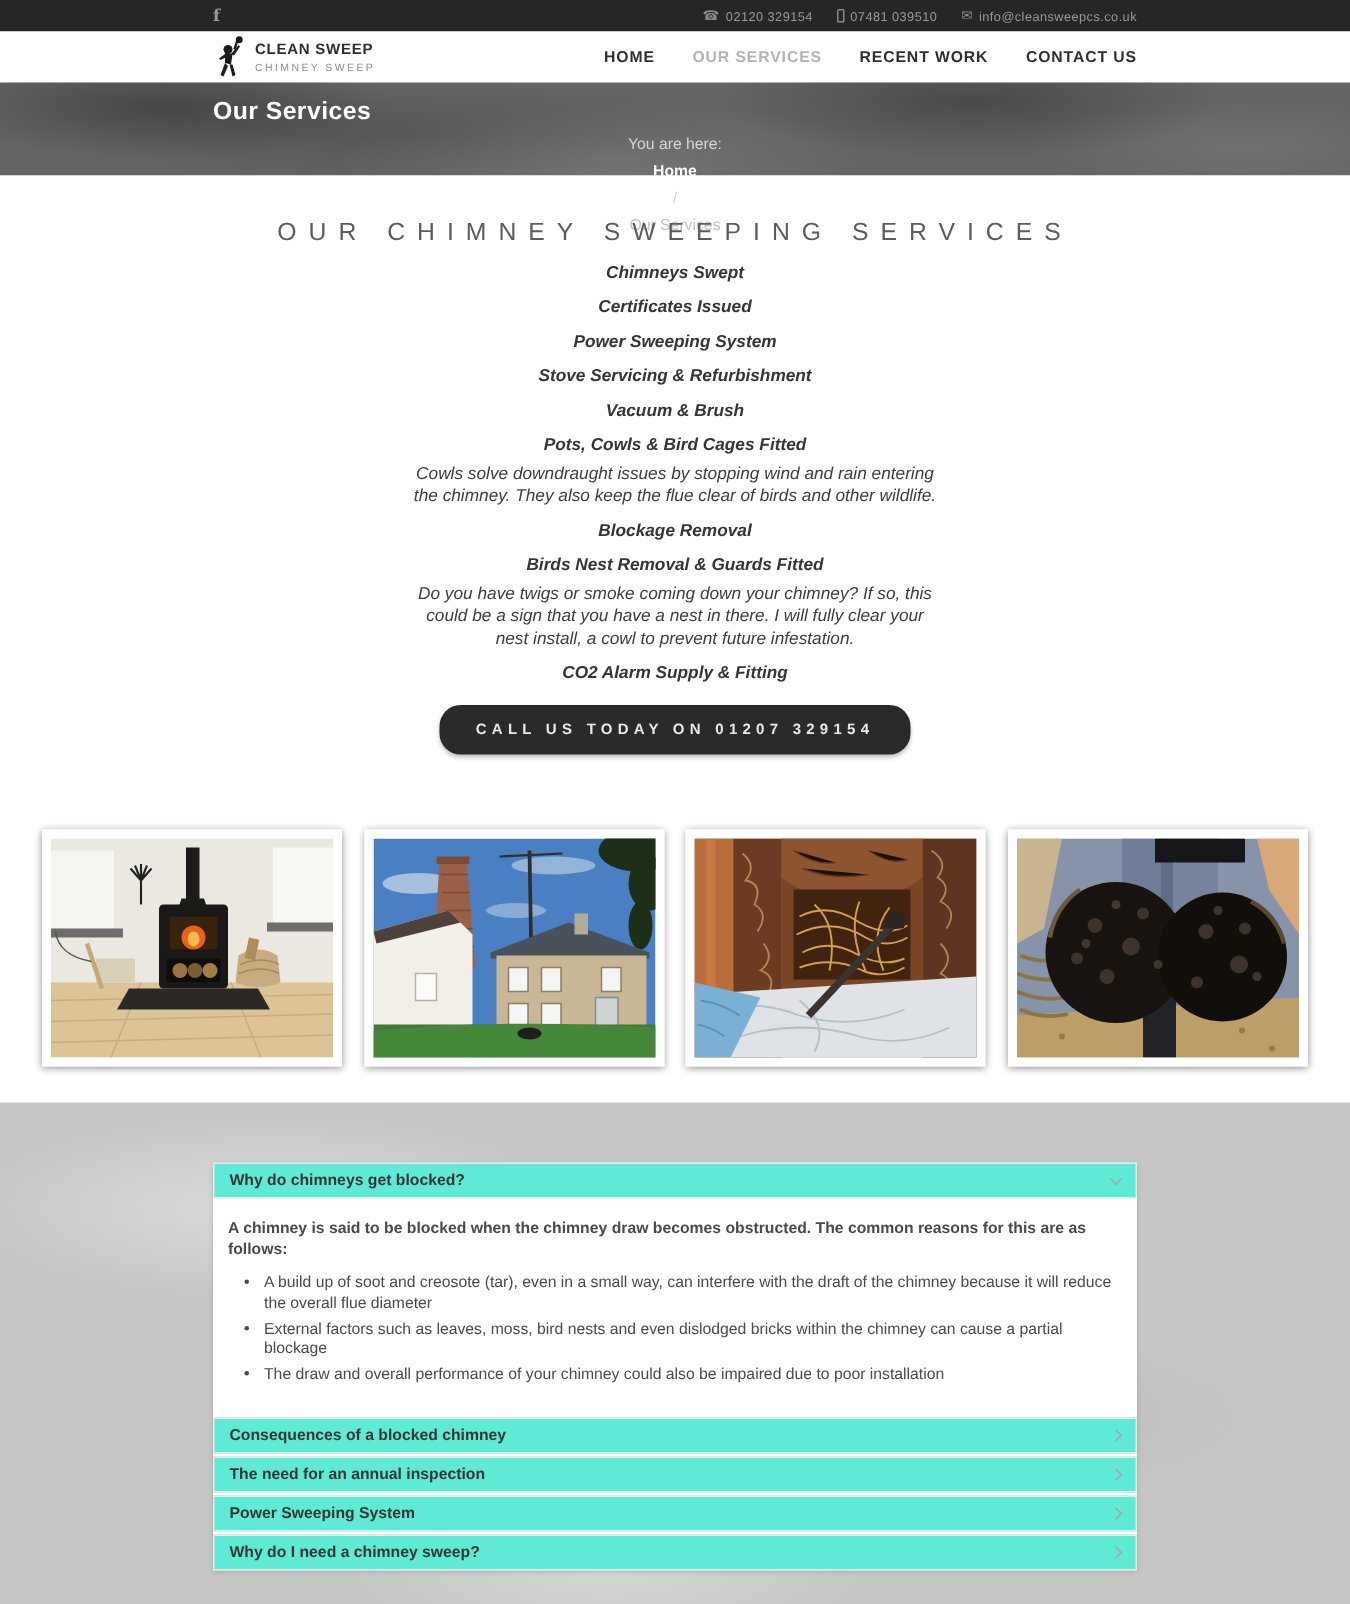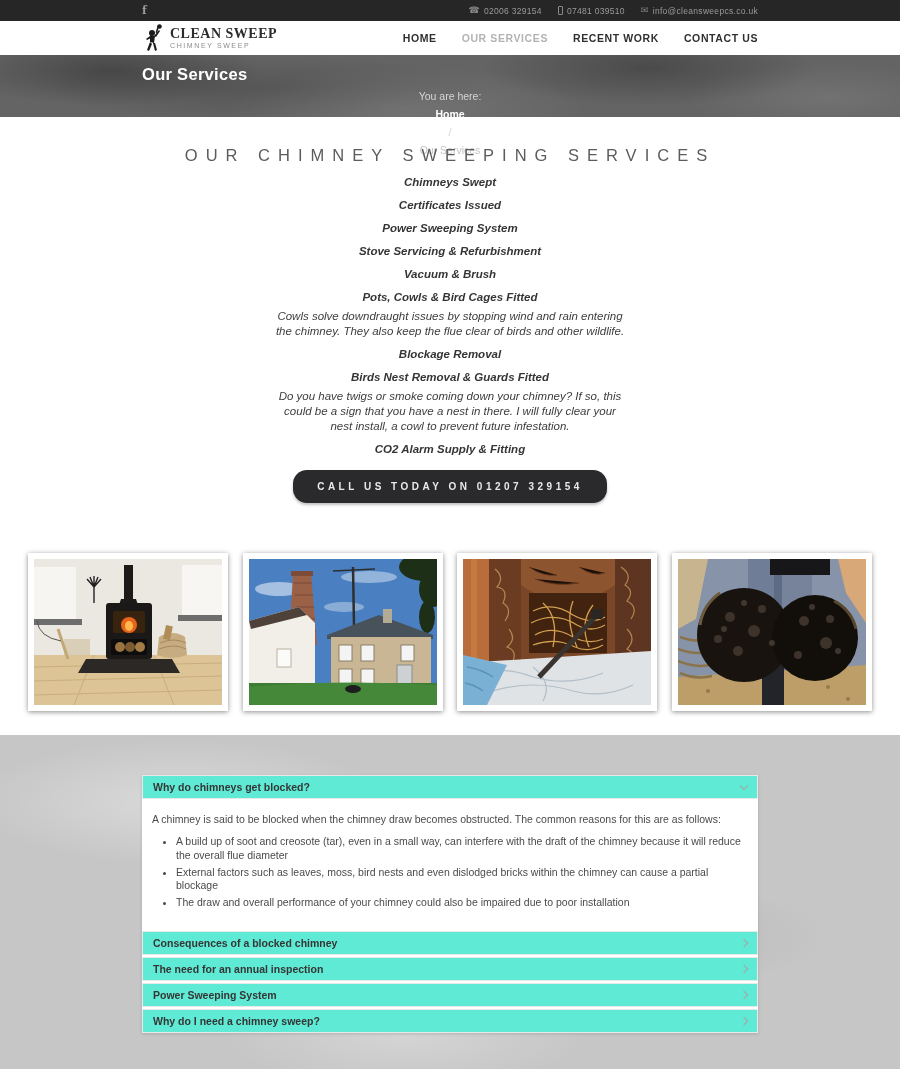--- a/index.html
+++ b/index.html
@@ -22,21 +22,21 @@
   }
   .topbar-right { margin-left:auto; display:flex; align-items:center; gap:16px; }
   .topbar-item { display:flex; align-items:center; gap:4px; color:#9a9a9a; font-size:8.5px; letter-spacing:.3px; cursor:pointer; }
   .glyph { font-size:9px; color:#8a8a8a; line-height:1; }
   .mobile-glyph { width:5px; height:9px; border:1px solid #8a8a8a; border-radius:1px; display:inline-block; }
 
   
   .navbar { background:#ffffff; height:34px; }
   .navbar .container { display:flex; align-items:center; height:34px; }
   .brand { display:flex; align-items:center; gap:6px; cursor:pointer; }
-  .brand-text .brand-name { font-size:14px; font-weight:bold; color:#2d2d2d; letter-spacing:.5px; line-height:15px;font-family:Liberation Serif, serif; }
+  .brand-text .brand-name { font-size:10px; font-weight:bold; color:#2d2d2d; letter-spacing:.5px; line-height:15px; }
   .brand-text .brand-tagline { font-size:7px; color:#8d8d8d; letter-spacing:1.6px; line-height:9px; }
   .nav-menu { margin-left:auto; display:flex; gap:25px; }
   .nav-link { font-size:10.5px; font-weight:bold; letter-spacing:.6px; color:#2f2f2f; cursor:pointer; }
   .nav-link.active { color:#b3b3b3; }
 
   
   .hero {
     height:62px;
     background-color:#646464;
     background-image:
@@ -95,34 +95,34 @@
     background:#5eead4; border:1px solid #e9e9e9;
     height:24px; display:flex; align-items:center; padding:0 10px;
     cursor:pointer; margin-top:2px;
   }
   .acc-header:first-child { margin-top:0; }
   .acc-label { font-size:10.5px; font-weight:bold; color:#353535; }
   .chev { margin-left:auto; width:6px; height:6px; border-right:1.6px solid #a6a6a6; border-bottom:1.6px solid #a6a6a6; display:inline-block; }
   .chev.down { transform:rotate(45deg); margin-top:-3px; }
   .chev.right { transform:rotate(-45deg); }
   .acc-body { background:#ffffff; padding:13px 10px 16px; text-align:left; }
-  .acc-intro { font-size:10.5px; color:#4a4a4a; line-height:14px; }
+  .acc-intro { font-size:10.5px; color:#4a4a4a; line-height:14px;font-weight:bold; }
   .acc-body ul { margin:9px 0 0 24px; }
   .acc-body li { font-size:10.5px; color:#4a4a4a; line-height:13.5px; margin-bottom:3.5px; }
 </style>
 </head>
 <body>
 
 <div class="topbar">
   <div class="container">
     <span class="fb-icon">f</span>
     <div class="topbar-right">
       <span class="topbar-item">
         <span class="glyph">☎</span>
-        <span>02006 329154</span>
+        <span>02120 329154</span>
       </span>
       <span class="topbar-item">
         <span class="mobile-glyph"></span>
         <span>07481 039510</span>
       </span>
       <span class="topbar-item">
         <span class="glyph">✉</span>
         <span>info@cleansweepcs.co.uk</span>
       </span>
     </div>

